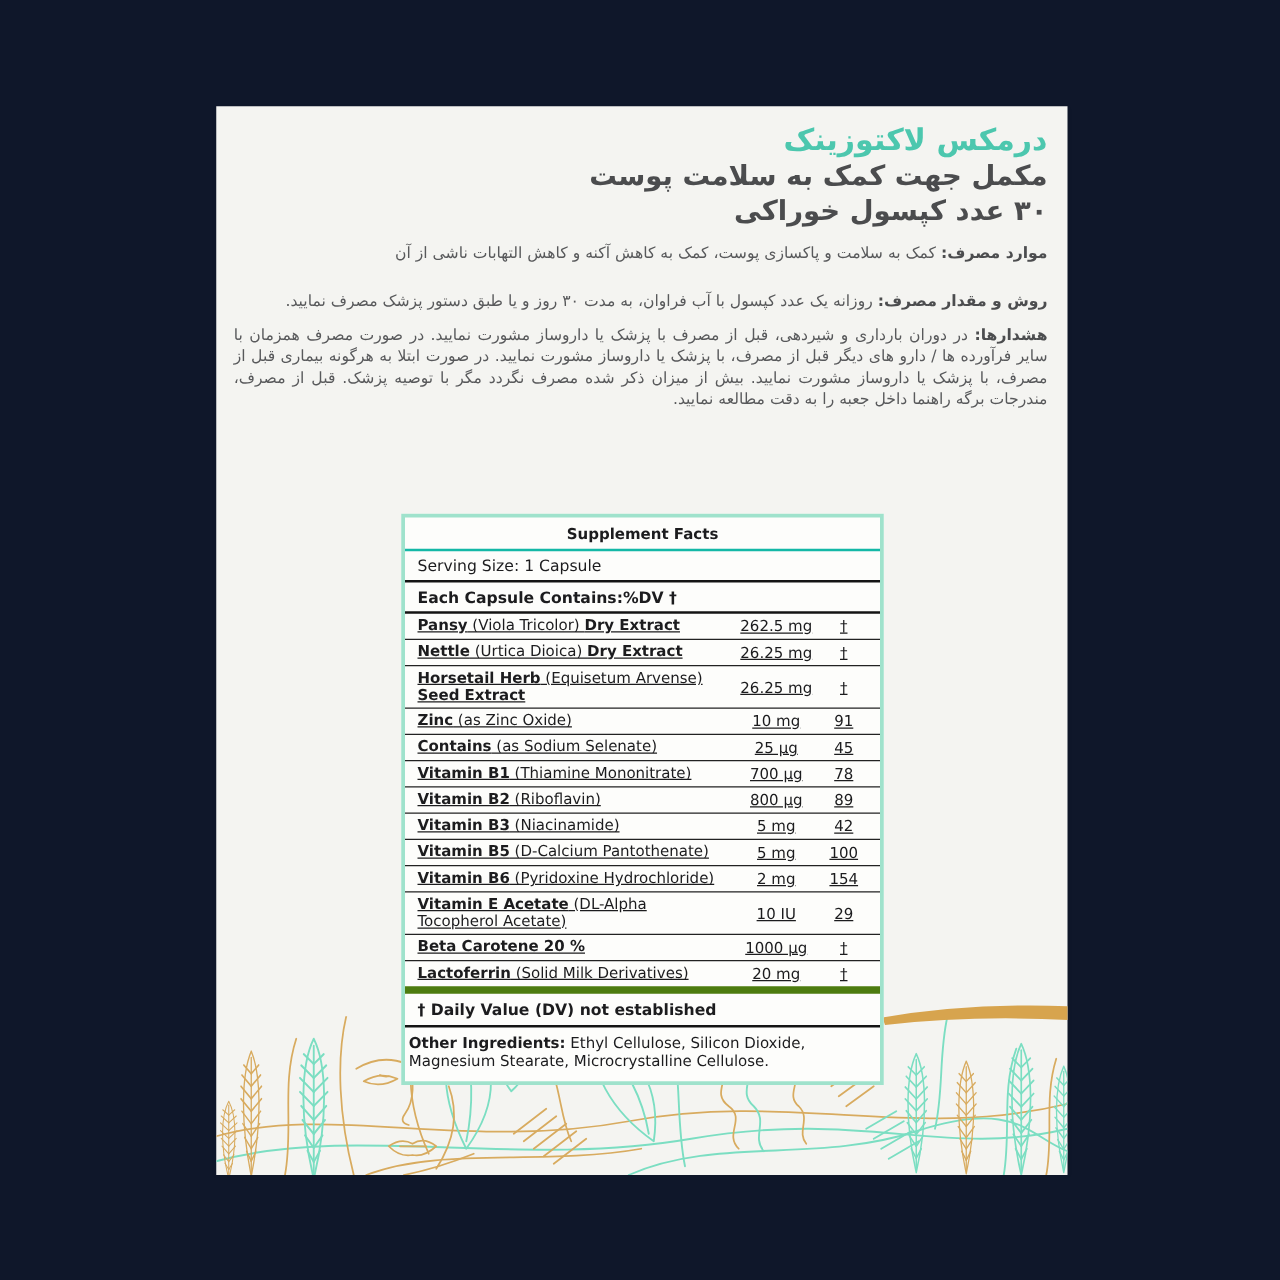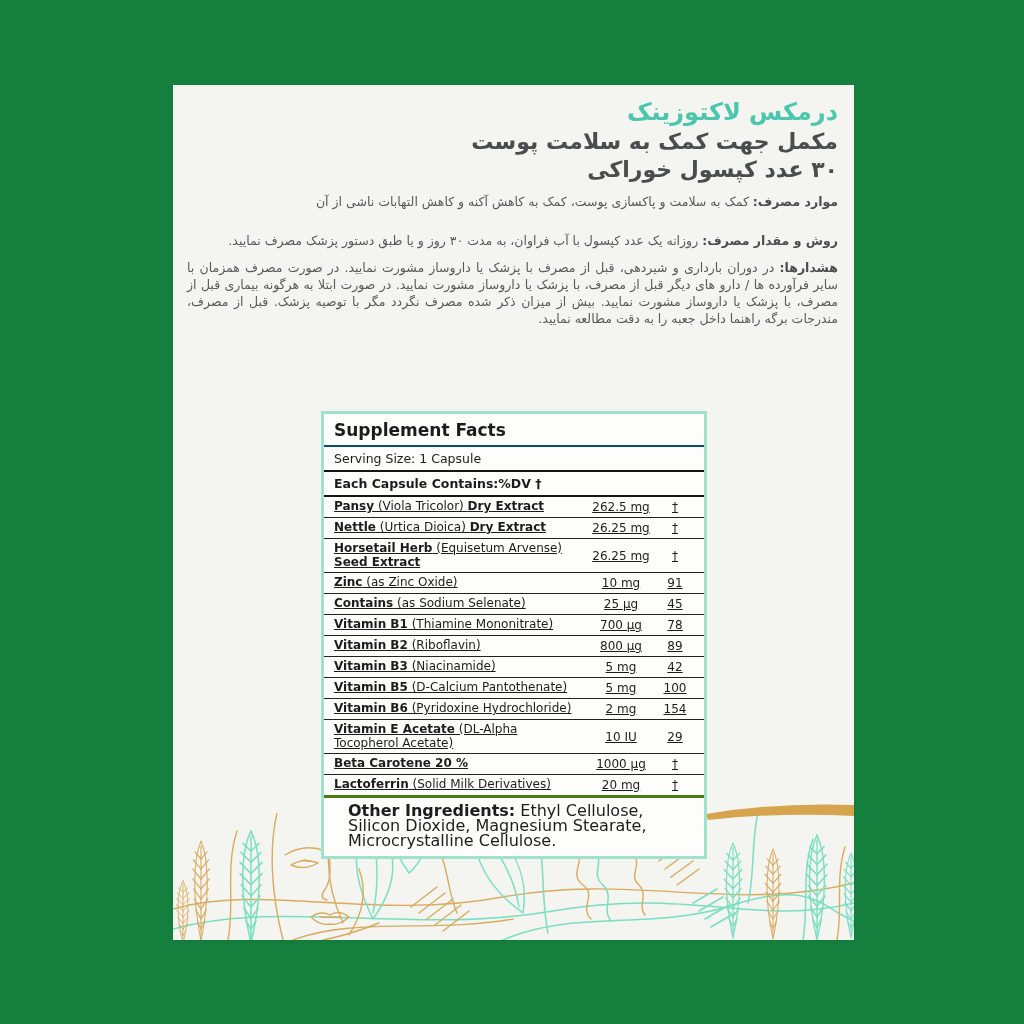--- a/index.html
+++ b/index.html
@@ -1,18 +1,18 @@
 <!DOCTYPE html>
 <html lang="fa" style="--accent-teal: #4cc7ae; --accent-mint: #5ed3b5; --facts-border: #9fe2cc; --art-mint: #7bdec2; --art-gold: #d8ab5f; --ribbon-gold: #d7a44e;"><head>
 <meta charset="utf-8">
 <style>
   html,body{margin:0;padding:0;background:#ffffff;}
   body{width:1024px;height:1024px;position:relative;font-family:"DejaVu Sans",sans-serif;overflow:hidden;}
 
-  .stage{position:absolute;inset:0;background:#15803d;}
+  .stage{position:absolute;inset:0;background:#0f172a;}
 
   
   .box{
     position:absolute;left:173px;top:85px;width:681px;height:855px;
     background:#f4f4f1;
     box-shadow:0 1px 4px rgba(0,0,0,0.07);
     direction:rtl;
     overflow:hidden;
   }
 
@@ -28,30 +28,30 @@
 
   .green-lines{margin-top:16px;}
   .green-par{margin:0;font-size:12px;line-height:19px;text-align:right;color:var(--accent-mint,#5ed3b5);}
 
   
   .facts{
     position:absolute;left:148px;top:326px;width:386px;
     background:#fdfdfb;border:3px solid var(--facts-border,#9fe2cc);
     box-sizing:border-box;direction:ltr;color:#1c1c1e;z-index:5;
   }
-  .sf-title{font-size:17px;font-weight:bold;padding:6px 10px 5px;border-bottom:2px solid #0c4a6e;}
+  .sf-title{font-size:12px;font-weight:bold;padding:6px 10px 5px;border-bottom:2px solid #14b8a6;text-align:center;}
   .sf-serving{font-size:12.5px;font-weight:normal;padding:4px 10px;border-bottom:2px solid #141414;}
   .sf-header{display:flex;font-size:12.5px;font-weight:bold;padding:4px 10px;border-bottom:2px solid #141414;}
   .sf-row{display:flex;align-items:center;font-size:12px;padding:3px 10px;border-bottom:1.5px solid #222;text-decoration:underline;}
-  .sf-row:last-child{border-bottom:3px solid #4d7c0f;justify-content:center;}
+  .sf-row:last-child{border-bottom:6px solid #4d7c0f;justify-content:center;}
   .sf-name{flex:1;line-height:13.5px;padding-right:2px;}
   .sf-amount{width:70px;text-align:center;flex-shrink:0;}
   .sf-dv{width:38px;text-align:center;flex-shrink:0;}
   .sf-footnote{font-size:12.5px;font-weight:bold;padding:5px 10px;border-bottom:2.5px solid #141414;}
-  .sf-other{font-size:16px;line-height:15px;padding:5px 24px 8px;}
+  .sf-other{font-size:12px;line-height:15px;padding:5px 3px 8px;}
 
   
   .ribbon{position:absolute;left:533px;top:715px;z-index:3;}
 
   
   .art{position:absolute;left:0;top:728px;width:681px;height:127px;z-index:1;}
   .art path,.art line,.art ellipse{fill:none;stroke-linecap:round;stroke-linejoin:round;}
   .mint{stroke:var(--art-mint,#7bdec2);stroke-width:1.5;}
   .gold{stroke:var(--art-gold,#d8ab5f);stroke-width:1.4;}
 </style>
@@ -140,20 +140,21 @@
             <div class="sf-name"><b>Beta Carotene 20 %</b></div>
             <div class="sf-amount">1000 µg</div>
             <div class="sf-dv">†</div>
           </div>
           <div class="sf-row">
             <div class="sf-name"><b>Lactoferrin</b> (Solid Milk Derivatives)</div>
             <div class="sf-amount">20 mg</div>
             <div class="sf-dv">†</div>
           </div>
         </div>
+      <div class="sf-footnote">† Daily Value (DV) not established</div>
       <div class="sf-other"><b>Other Ingredients:</b><span> Ethyl Cellulose, Silicon Dioxide, Magnesium Stearate, Microcrystalline Cellulose.</span></div>
     </div>
 
     <svg class="ribbon" width="149" height="22" viewBox="0 0 149 22">
       <path d="M0,14 Q70,2 149,5 L149,16 Q72,12 2,20 Z" fill="#d7a44e" stroke="none"></path>
     </svg>
 
     <svg class="art" viewBox="0 0 681 127">
       <defs>
         <g id="feather">

